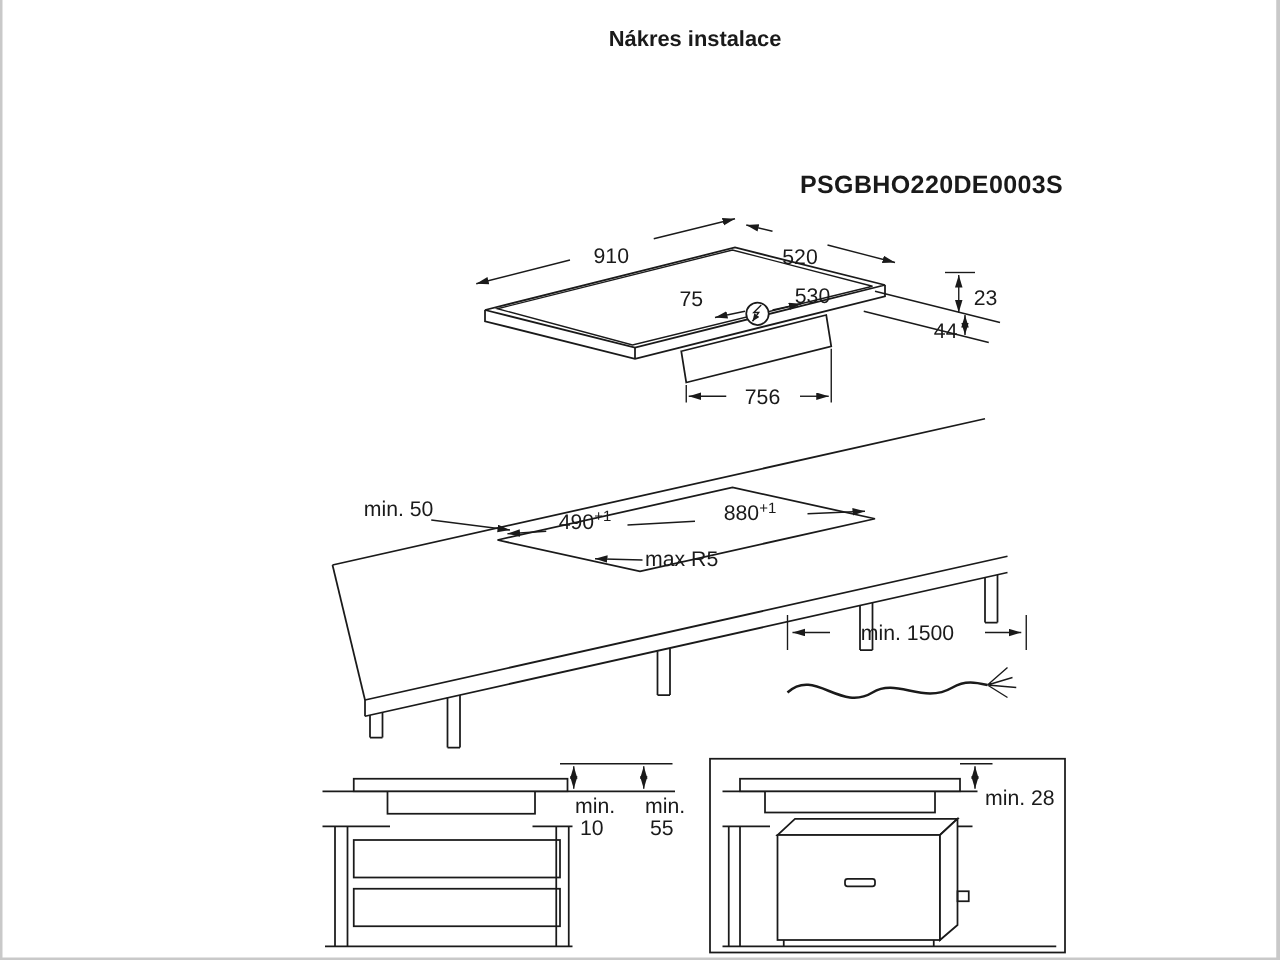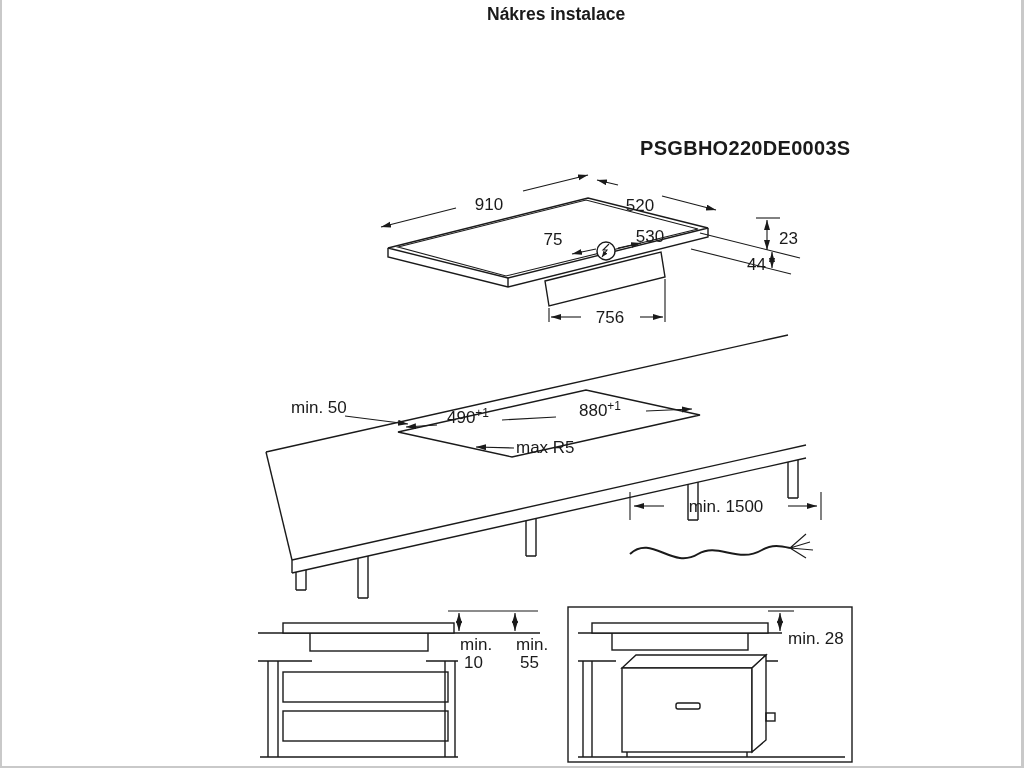--- a/index.html
+++ b/index.html
@@ -1,21 +1,21 @@
 <!DOCTYPE html>
 <html><head>
 <meta charset="utf-8">
 <style>
   html,body{margin:0;padding:0;background:#ffffff;width:1024px;height:768px;overflow:hidden;}
   body{font-family:"Liberation Sans", sans-serif;color:#1a1a1a;position:relative;}
   .page-edge{position:absolute;background:#c9c9c9;}
   #edge-left{left:0;top:0;width:2px;height:768px;}
   #edge-right{right:0;top:0;width:3px;height:768px;}
   #edge-bottom{left:0;bottom:0;width:1024px;height:2px;}
-  #title{position:absolute;left:487px;top:4px;font-size:17.5px;font-weight:bold;white-space:nowrap;}
+  #title{position:absolute;left:487px;top:21px;font-size:17.5px;font-weight:bold;white-space:nowrap;}
   #model-code{position:absolute;left:640px;top:137px;font-size:20px;font-weight:bold;letter-spacing:.3px;white-space:nowrap;}
   #diagram-canvas{position:absolute;left:0;top:0;}
   .ln{fill:none;stroke:#1a1a1a;stroke-width:1.4;}
   .thin{fill:none;stroke:#1a1a1a;stroke-width:1.1;}
   .dim{fill:none;stroke:#1a1a1a;stroke-width:1.1;}
   .wfill{fill:#ffffff;stroke:#1a1a1a;stroke-width:1.4;}
   text{fill:#1a1a1a;stroke:none;font-family:"Liberation Sans",sans-serif;font-size:17px;}
   .sup{font-size:12px;}
 </style>
 </head>

